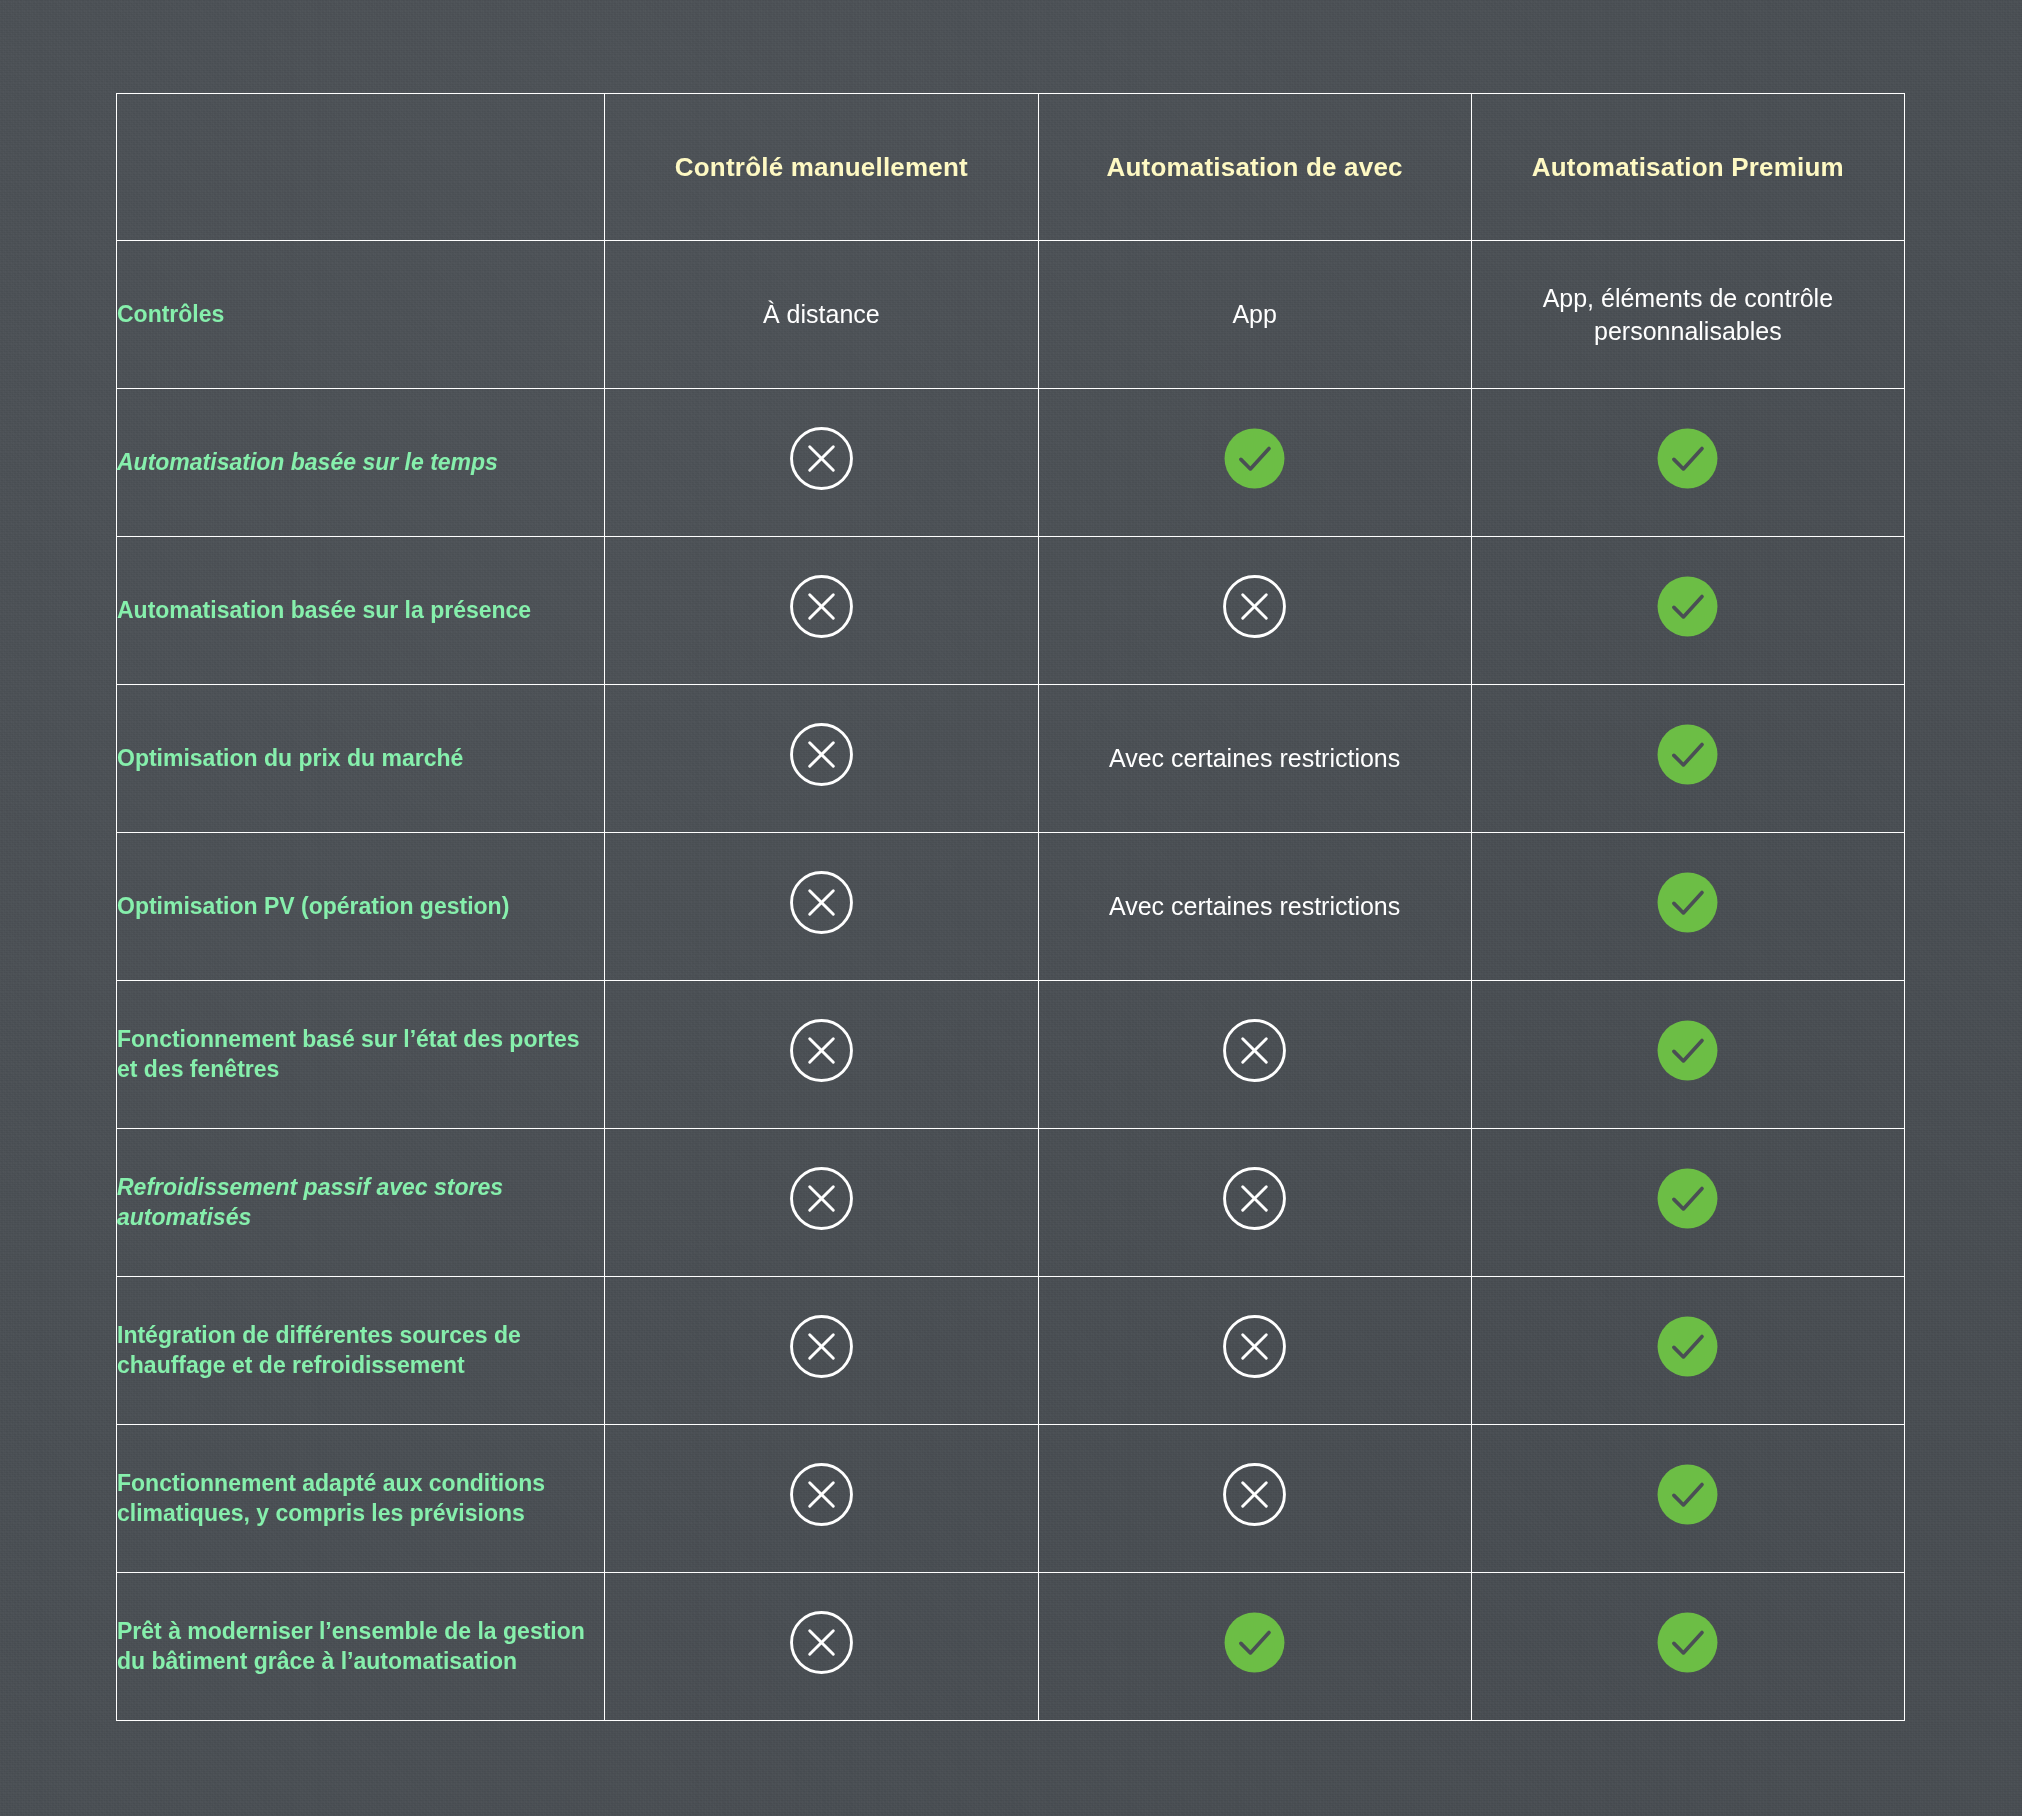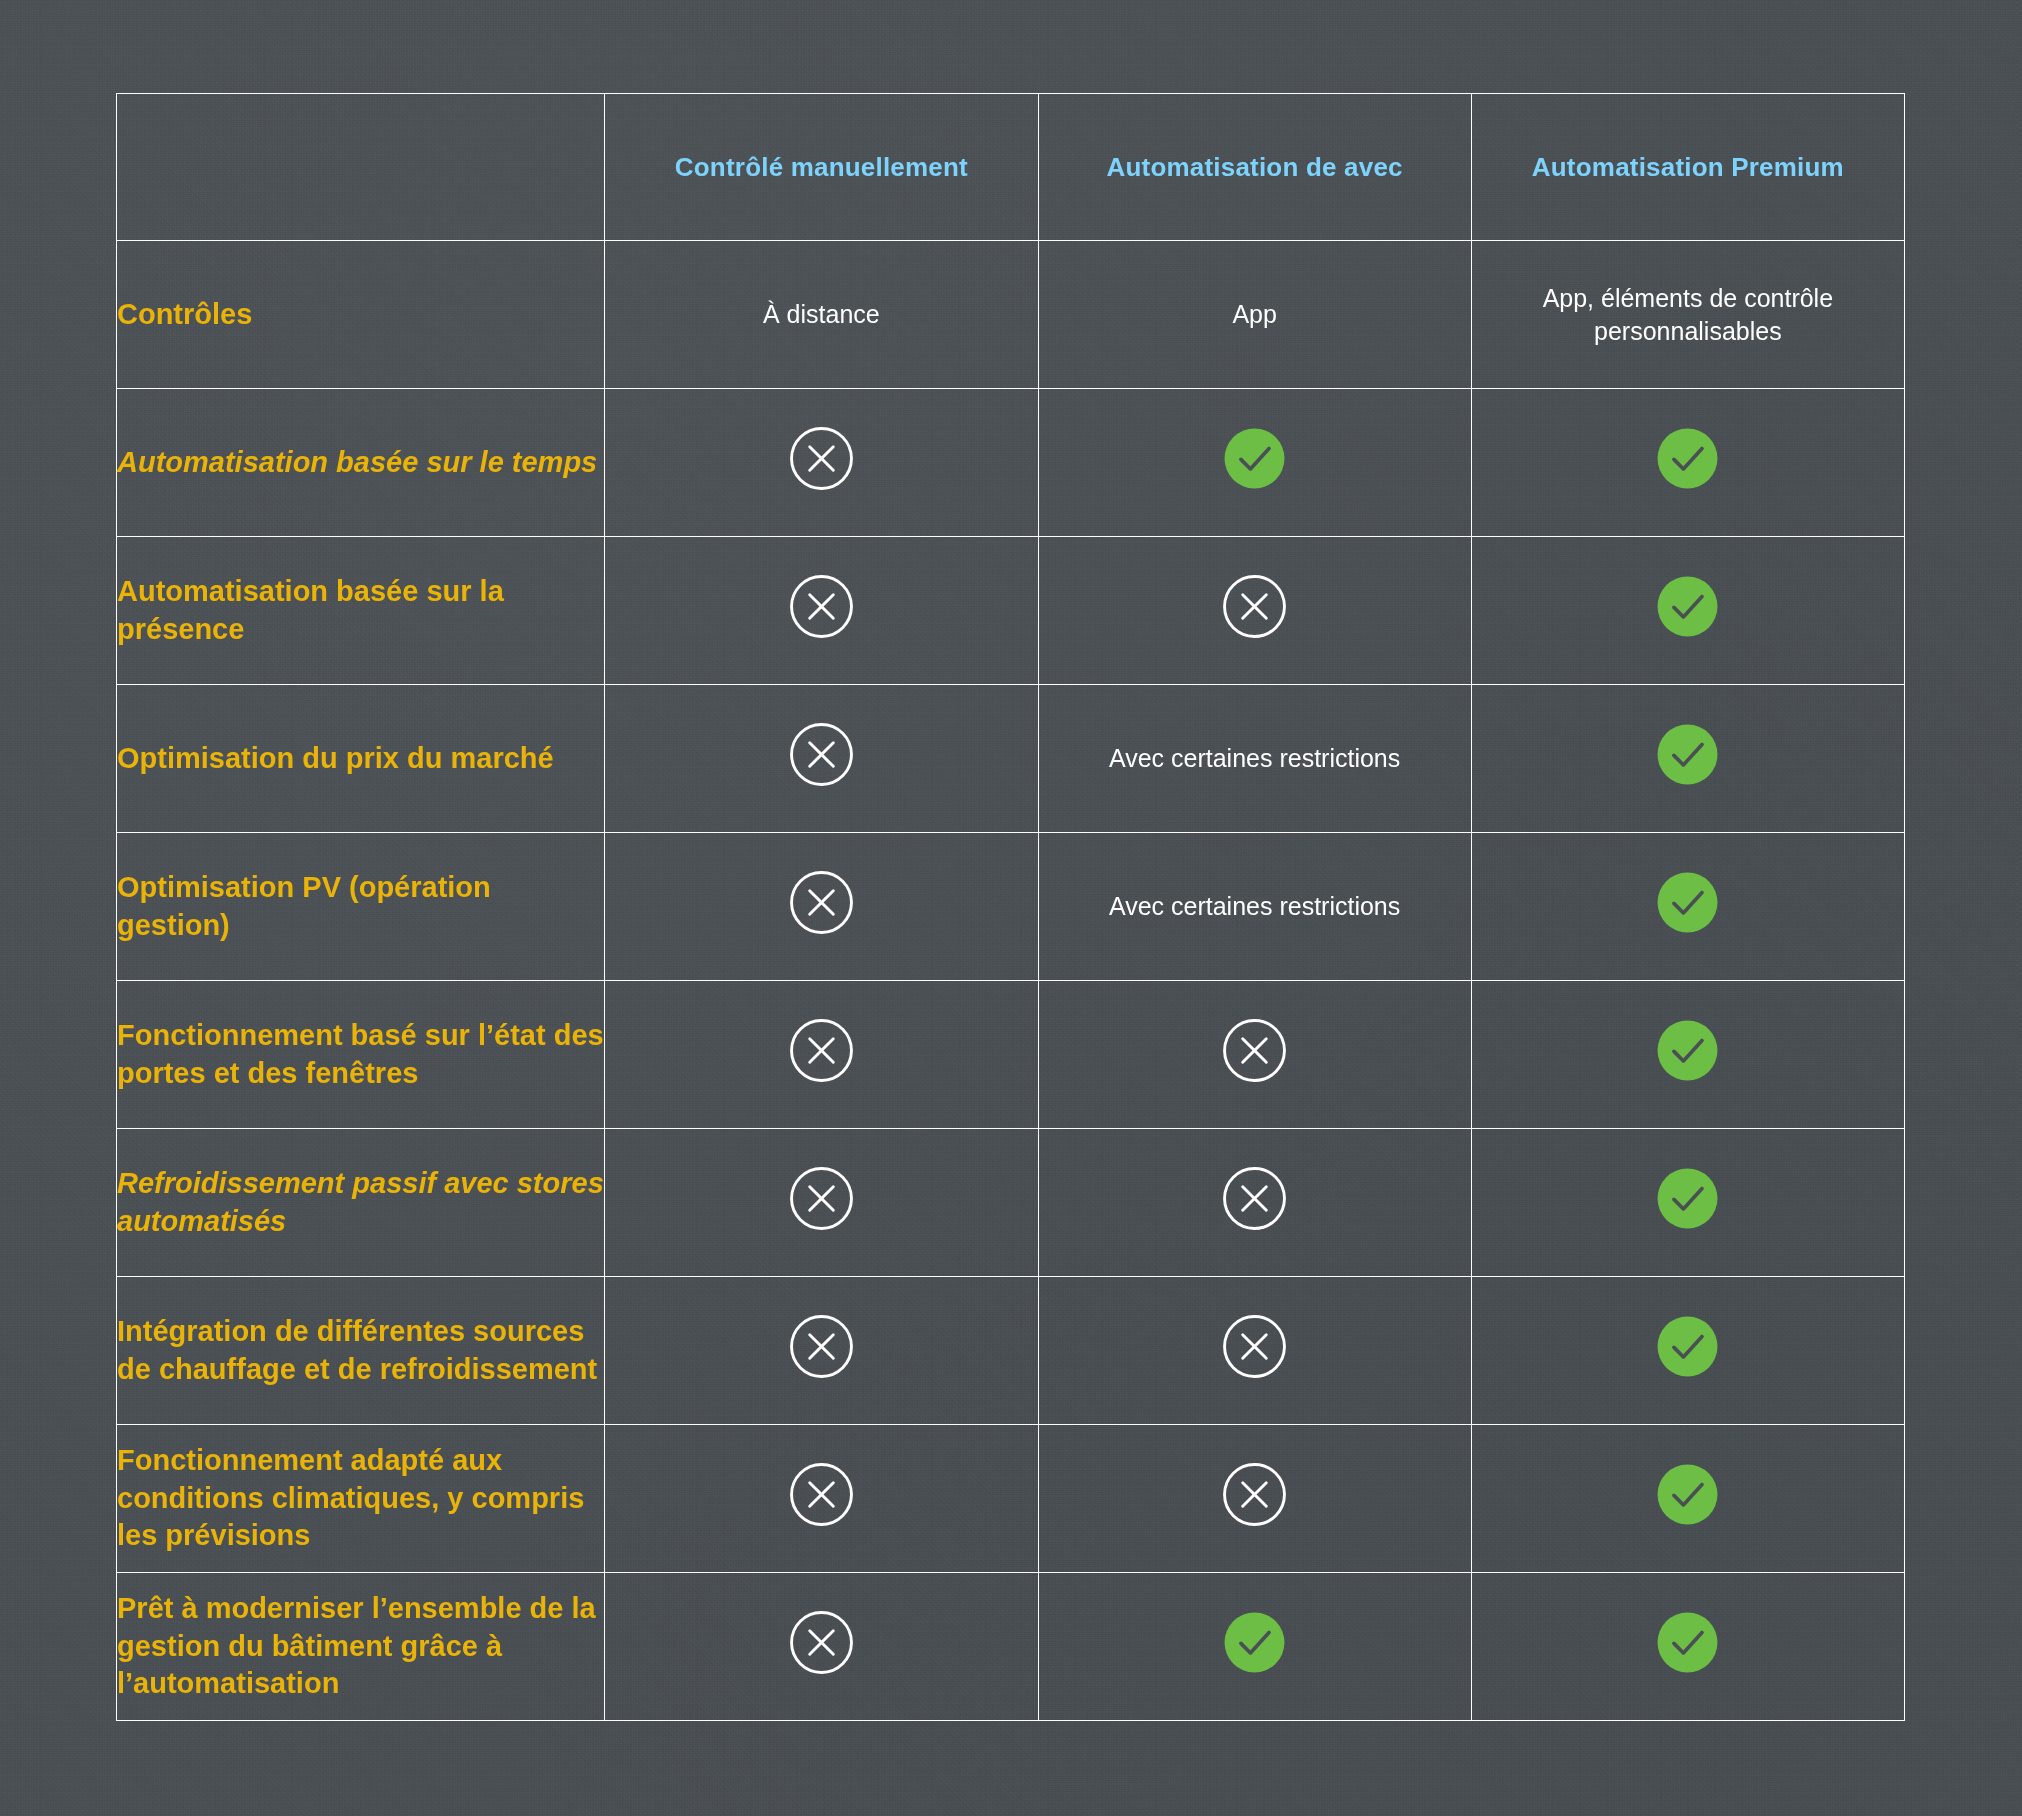--- a/index.html
+++ b/index.html
@@ -48,31 +48,31 @@
   }
 
   
   col.c-feature { width: 488px; }
   col.c-val     { width: 433px; }
 
   
   .header-row th {
     height: 147px;
     text-align: center;
-    color: #7dd3fc;
+    color: #fef9c3;
     font-size: 26px;
     font-weight: bold;
     letter-spacing: 0.2px;
   }
   .header-row th.feature-head { border-left: 1.8px solid #ffffff; }
 
   
   td.feature-cell {
-    color: #eab308;
-    font-size: 29px;
+    color: #86efac;
+    font-size: 23px;
     font-weight: bold;
     line-height: 1.30;
     padding: 0 31px 0 51px;
     text-align: left;
   }
 
   
   td.value-cell {
     text-align: center;
     color: #ffffff;

